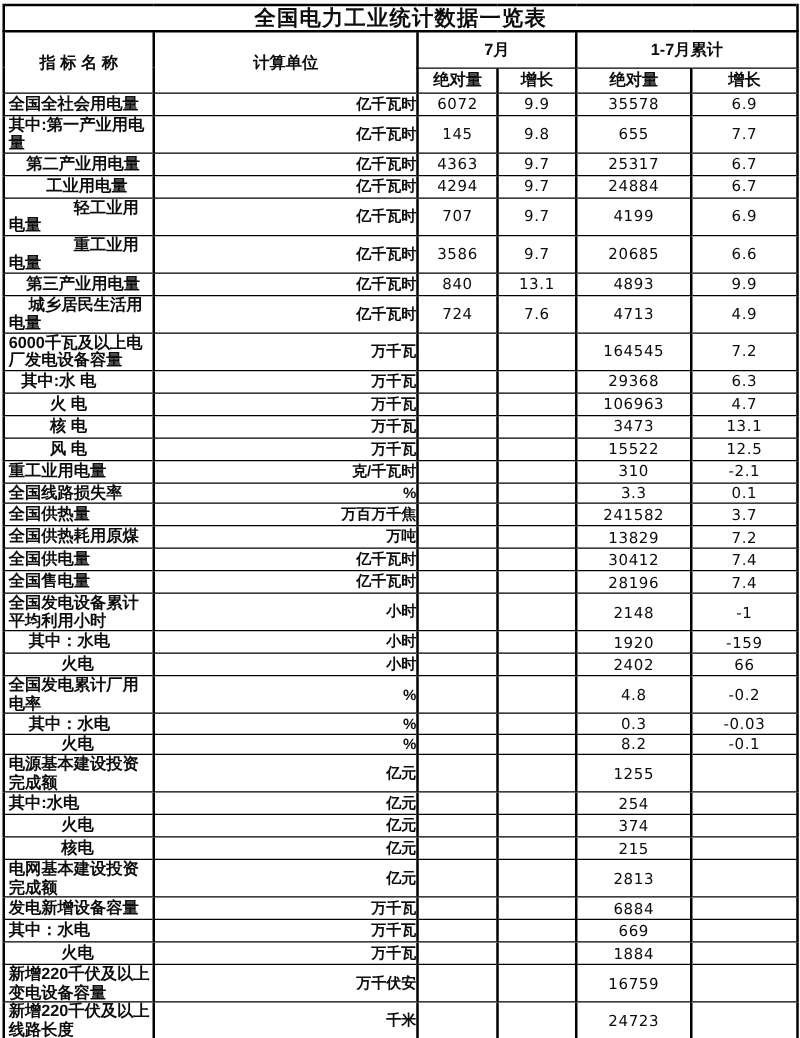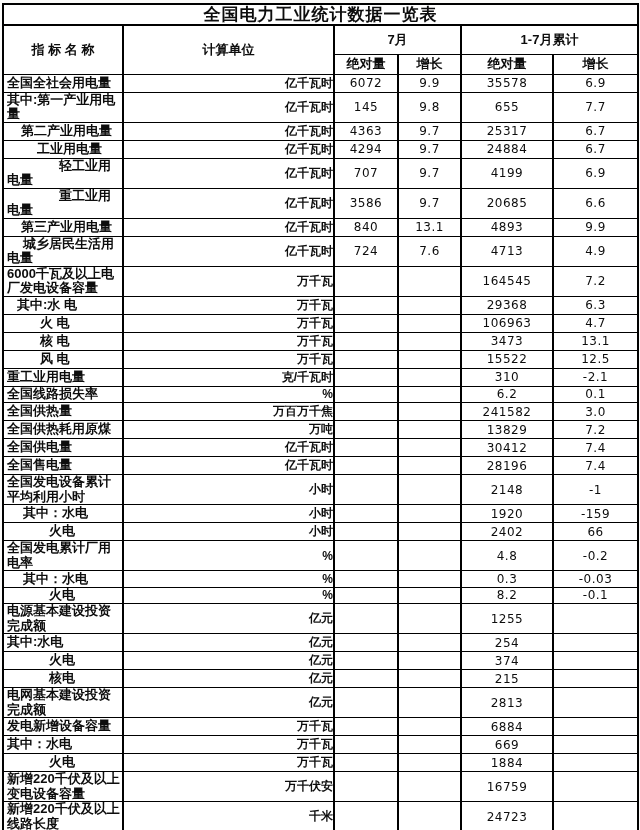--- a/index.html
+++ b/index.html
@@ -212,30 +212,30 @@
           <td class="num"></td>
           <td class="num"></td>
           <td class="num">310</td>
           <td class="num">-2.1</td>
         </tr>
         <tr class="single">
           <td class="ind">全国线路损失率</td>
           <td class="unit">%</td>
           <td class="num"></td>
           <td class="num"></td>
-          <td class="num">6.2</td>
+          <td class="num">3.3</td>
           <td class="num">0.1</td>
         </tr>
         <tr class="single">
           <td class="ind">全国供热量</td>
           <td class="unit">万百万千焦</td>
           <td class="num"></td>
           <td class="num"></td>
           <td class="num">241582</td>
-          <td class="num">3.0</td>
+          <td class="num">3.7</td>
         </tr>
         <tr class="single">
           <td class="ind">全国供热耗用原煤</td>
           <td class="unit">万吨</td>
           <td class="num"></td>
           <td class="num"></td>
           <td class="num">13829</td>
           <td class="num">7.2</td>
         </tr>
         <tr class="single">

